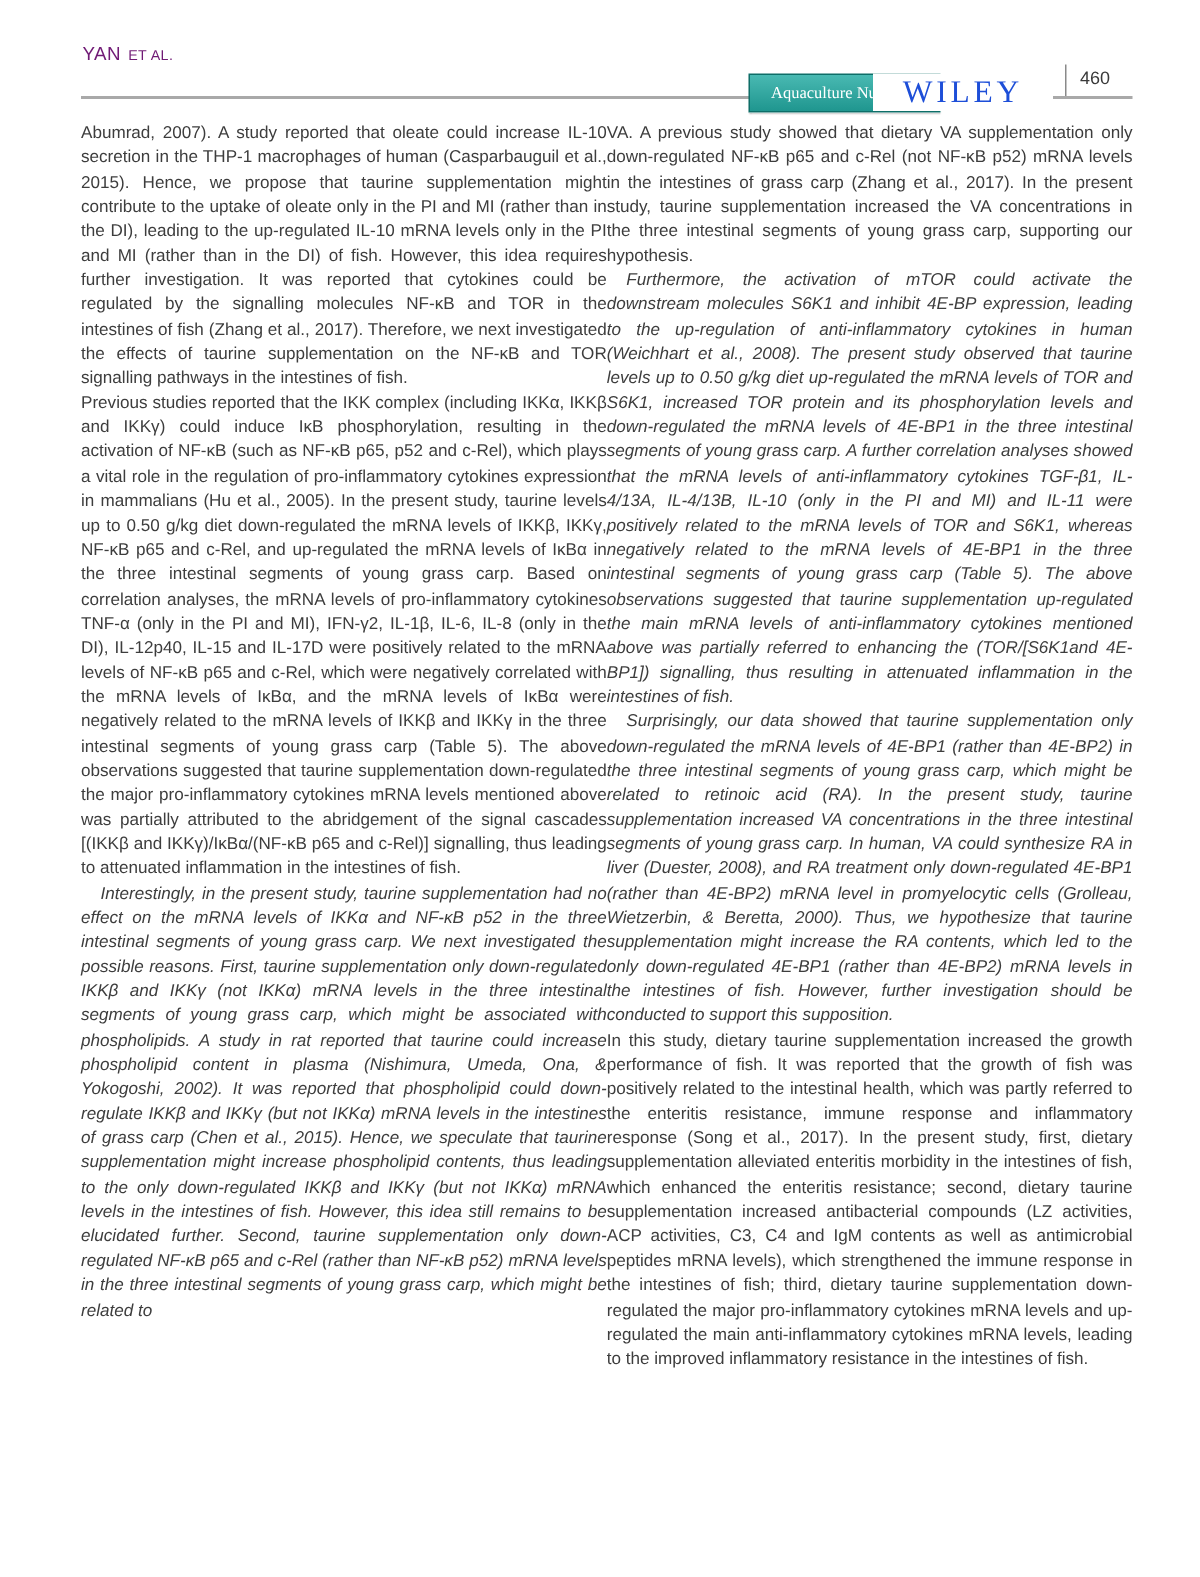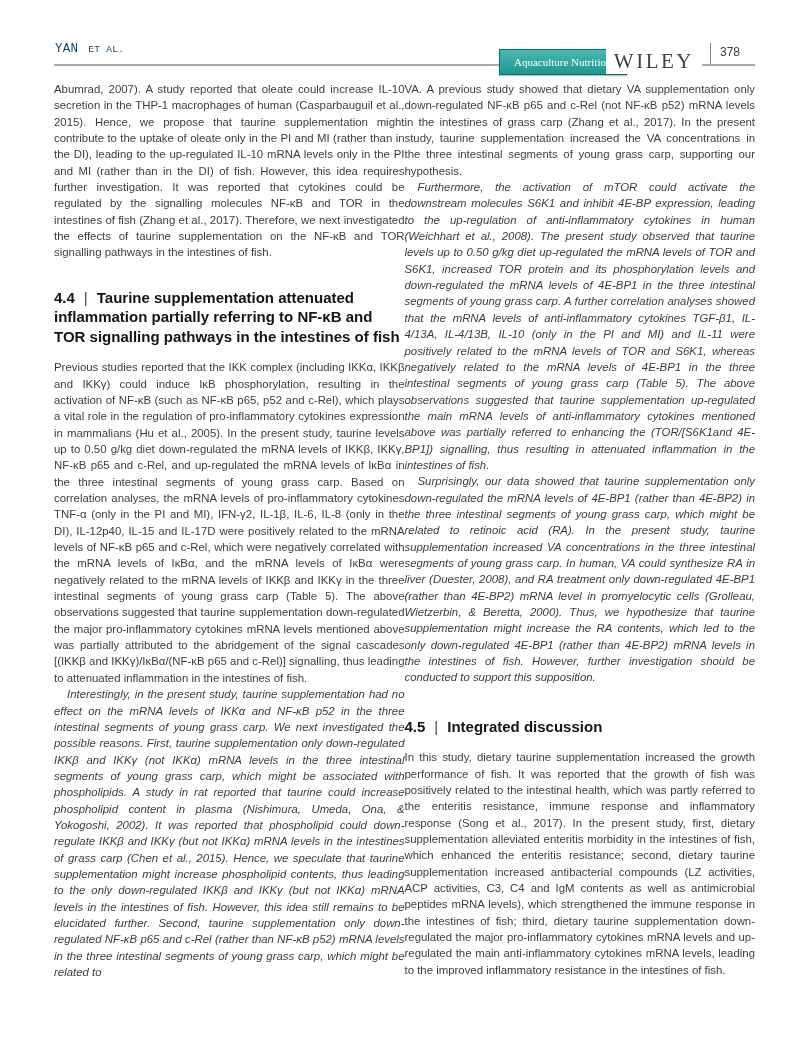--- a/index.html
+++ b/index.html
@@ -15,22 +15,22 @@
   .header {
     position: relative;
     height: 48px;
     margin: 18px 45px 0 54px;
   }
   .header-rule {
     position: absolute; left: 0; right: 0; bottom: 0;
     height: 2px; background: #a9a9a9;
   }
   .running-head {
-    position: absolute; left: 1px; bottom: 9px;
-    color: #0c4a6e; letter-spacing: 0.3px; font-family: Liberation Mono, monospace;
+    position: absolute; left: 1px; bottom: 21px;
+    color: #701a75; letter-spacing: 0.3px;
   }
   .running-head .author { font-size: 12.5px; }
   .running-head .etal { font-size: 9.5px; }
 
   .journal-badge {
     position: absolute; right: 128px; bottom: -9px;
     width: 128px; height: 26px;
     background: linear-gradient(#49b9b2, #1f968f);
     border: 1px solid #0e6e68;
     box-sizing: border-box;
@@ -43,25 +43,25 @@
     font-family: "Liberation Serif", serif;
     font-size: 11px;
     white-space: nowrap;
     flex: 1;
   }
   .journal-badge svg { display: block; margin-right: 2px; }
 
   .wiley-logo {
     position: absolute; right: 53px; bottom: -8px;
     background: #ffffff;
-    padding: 0 8px;
+    padding: 0 20px;
     font-family: "Liberation Serif", serif;
     font-size: 21px;
     letter-spacing: 2.5px;
-    color: #404040;
+    color: #1d4ed8;
   }
   .pagenum-tick {
     position: absolute; right: 44px; bottom: 2px;
     width: 1px; height: 21px; background: #8a8a8a;
   }
   .page-number {
     position: absolute; right: 15px; bottom: 7px;
     font-size: 12px; color: #3a3a3a;
   }
 
@@ -111,41 +111,35 @@
       <svg width="32" height="23" viewBox="0 0 32 23">
         <ellipse cx="16" cy="11.5" rx="15" ry="11" fill="#bfe0e8"></ellipse>
         <path d="M3 14 C8 8, 18 6, 25 9 L30 6 L28 11 L30 15 L24 13 C17 16, 8 16, 3 14 Z" fill="#3d7fbe"></path>
         <path d="M6 9 C10 5, 18 4, 23 6 L27 4 L25 7 L26 10 L22 9 C16 11, 9 11, 6 9 Z" fill="#e8f2f6"></path>
         <circle cx="24" cy="18" r="3.5" fill="#8a4a2e"></circle>
       </svg>
     </span>
   </div>
   <div class="wiley-logo">WILEY</div>
   <div class="pagenum-tick"></div>
-  <div class="page-number">378</div>
+  <div class="page-number">460</div>
 </div>
 
 <div class="content">
 
   <div class="col">
     <p class="para">Abumrad, 2007). A study reported that oleate could increase IL-10 secretion in the THP-1 macrophages of human (Casparbauguil et al., 2015). Hence, we propose that taurine supplementation might contribute to the uptake of oleate only in the PI and MI (rather than in the DI), leading to the up-regulated IL-10 mRNA levels only in the PI and MI (rather than in the DI) of fish. However, this idea requires further investigation. It was reported that cytokines could be regulated by the signalling molecules NF-κB and TOR in the intestines of fish (Zhang et al., 2017). Therefore, we next investigated the effects of taurine supplementation on the NF-κB and TOR signalling pathways in the intestines of fish.</p>
 
-    <div class="section-heading">
-      <span>4.4</span><span class="sec-divider">|</span><span>Taurine supplementation attenuated inflammation partially referring to NF-κB and TOR signalling pathways in the intestines of fish</span>
-    </div>
 
     <p class="para">Previous studies reported that the IKK complex (including IKKα, IKKβ and IKKγ) could induce IκB phosphorylation, resulting in the activation of NF-κB (such as NF-κB p65, p52 and c-Rel), which plays a vital role in the regulation of pro-inflammatory cytokines expression in mammalians (Hu et al., 2005). In the present study, taurine levels up to 0.50 g/kg diet down-regulated the mRNA levels of IKKβ, IKKγ, NF-κB p65 and c-Rel, and up-regulated the mRNA levels of IκBα in the three intestinal segments of young grass carp. Based on correlation analyses, the mRNA levels of pro-inflammatory cytokines TNF-α (only in the PI and MI), IFN-γ2, IL-1β, IL-6, IL-8 (only in the DI), IL-12p40, IL-15 and IL-17D were positively related to the mRNA levels of NF-κB p65 and c-Rel, which were negatively correlated with the mRNA levels of IκBα, and the mRNA levels of IκBα were negatively related to the mRNA levels of IKKβ and IKKγ in the three intestinal segments of young grass carp (Table 5). The above observations suggested that taurine supplementation down-regulated the major pro-inflammatory cytokines mRNA levels mentioned above was partially attributed to the abridgement of the signal cascades [(IKKβ and IKKγ)/IκBα/(NF-κB p65 and c-Rel)] signalling, thus leading to attenuated inflammation in the intestines of fish.</p>
     <p class="para indent">Interestingly, in the present study, taurine supplementation had no effect on the mRNA levels of IKKα and NF-κB p52 in the three intestinal segments of young grass carp. We next investigated the possible reasons. First, taurine supplementation only down-regulated IKKβ and IKKγ (not IKKα) mRNA levels in the three intestinal segments of young grass carp, which might be associated with phospholipids. A study in rat reported that taurine could increase phospholipid content in plasma (Nishimura, Umeda, Ona, &amp; Yokogoshi, 2002). It was reported that phospholipid could down-regulate IKKβ and IKKγ (but not IKKα) mRNA levels in the intestines of grass carp (Chen et al., 2015). Hence, we speculate that taurine supplementation might increase phospholipid contents, thus leading to the only down-regulated IKKβ and IKKγ (but not IKKα) mRNA levels in the intestines of fish. However, this idea still remains to be elucidated further. Second, taurine supplementation only down-regulated NF-κB p65 and c-Rel (rather than NF-κB p52) mRNA levels in the three intestinal segments of young grass carp, which might be related to</p>
   </div>
 
   <div class="col">
     <p class="para">VA. A previous study showed that dietary VA supplementation only down-regulated NF-κB p65 and c-Rel (not NF-κB p52) mRNA levels in the intestines of grass carp (Zhang et al., 2017). In the present study, taurine supplementation increased the VA concentrations in the three intestinal segments of young grass carp, supporting our hypothesis.</p>
     <p class="para indent">Furthermore, the activation of mTOR could activate the downstream molecules S6K1 and inhibit 4E-BP expression, leading to the up-regulation of anti-inflammatory cytokines in human (Weichhart et al., 2008). The present study observed that taurine levels up to 0.50 g/kg diet up-regulated the mRNA levels of TOR and S6K1, increased TOR protein and its phosphorylation levels and down-regulated the mRNA levels of 4E-BP1 in the three intestinal segments of young grass carp. A further correlation analyses showed that the mRNA levels of anti-inflammatory cytokines TGF-β1, IL-4/13A, IL-4/13B, IL-10 (only in the PI and MI) and IL-11 were positively related to the mRNA levels of TOR and S6K1, whereas negatively related to the mRNA levels of 4E-BP1 in the three intestinal segments of young grass carp (Table 5). The above observations suggested that taurine supplementation up-regulated the main mRNA levels of anti-inflammatory cytokines mentioned above was partially referred to enhancing the (TOR/[S6K1and 4E-BP1]) signalling, thus resulting in attenuated inflammation in the intestines of fish.</p>
     <p class="para indent">Surprisingly, our data showed that taurine supplementation only down-regulated the mRNA levels of 4E-BP1 (rather than 4E-BP2) in the three intestinal segments of young grass carp, which might be related to retinoic acid (RA). In the present study, taurine supplementation increased VA concentrations in the three intestinal segments of young grass carp. In human, VA could synthesize RA in liver (Duester, 2008), and RA treatment only down-regulated 4E-BP1 (rather than 4E-BP2) mRNA level in promyelocytic cells (Grolleau, Wietzerbin, &amp; Beretta, 2000). Thus, we hypothesize that taurine supplementation might increase the RA contents, which led to the only down-regulated 4E-BP1 (rather than 4E-BP2) mRNA levels in the intestines of fish. However, further investigation should be conducted to support this supposition.</p>
 
-    <div class="section-heading tight">
-      <span>4.5</span><span class="sec-divider">|</span><span>Integrated discussion</span>
-    </div>
 
     <p class="para">In this study, dietary taurine supplementation increased the growth performance of fish. It was reported that the growth of fish was positively related to the intestinal health, which was partly referred to the enteritis resistance, immune response and inflammatory response (Song et al., 2017). In the present study, first, dietary supplementation alleviated enteritis morbidity in the intestines of fish, which enhanced the enteritis resistance; second, dietary taurine supplementation increased antibacterial compounds (LZ activities, ACP activities, C3, C4 and IgM contents as well as antimicrobial peptides mRNA levels), which strengthened the immune response in the intestines of fish; third, dietary taurine supplementation down-regulated the major pro-inflammatory cytokines mRNA levels and up-regulated the main anti-inflammatory cytokines mRNA levels, leading to the improved inflammatory resistance in the intestines of fish.</p>
   </div>
 
 </div>
 
 </body></html>

